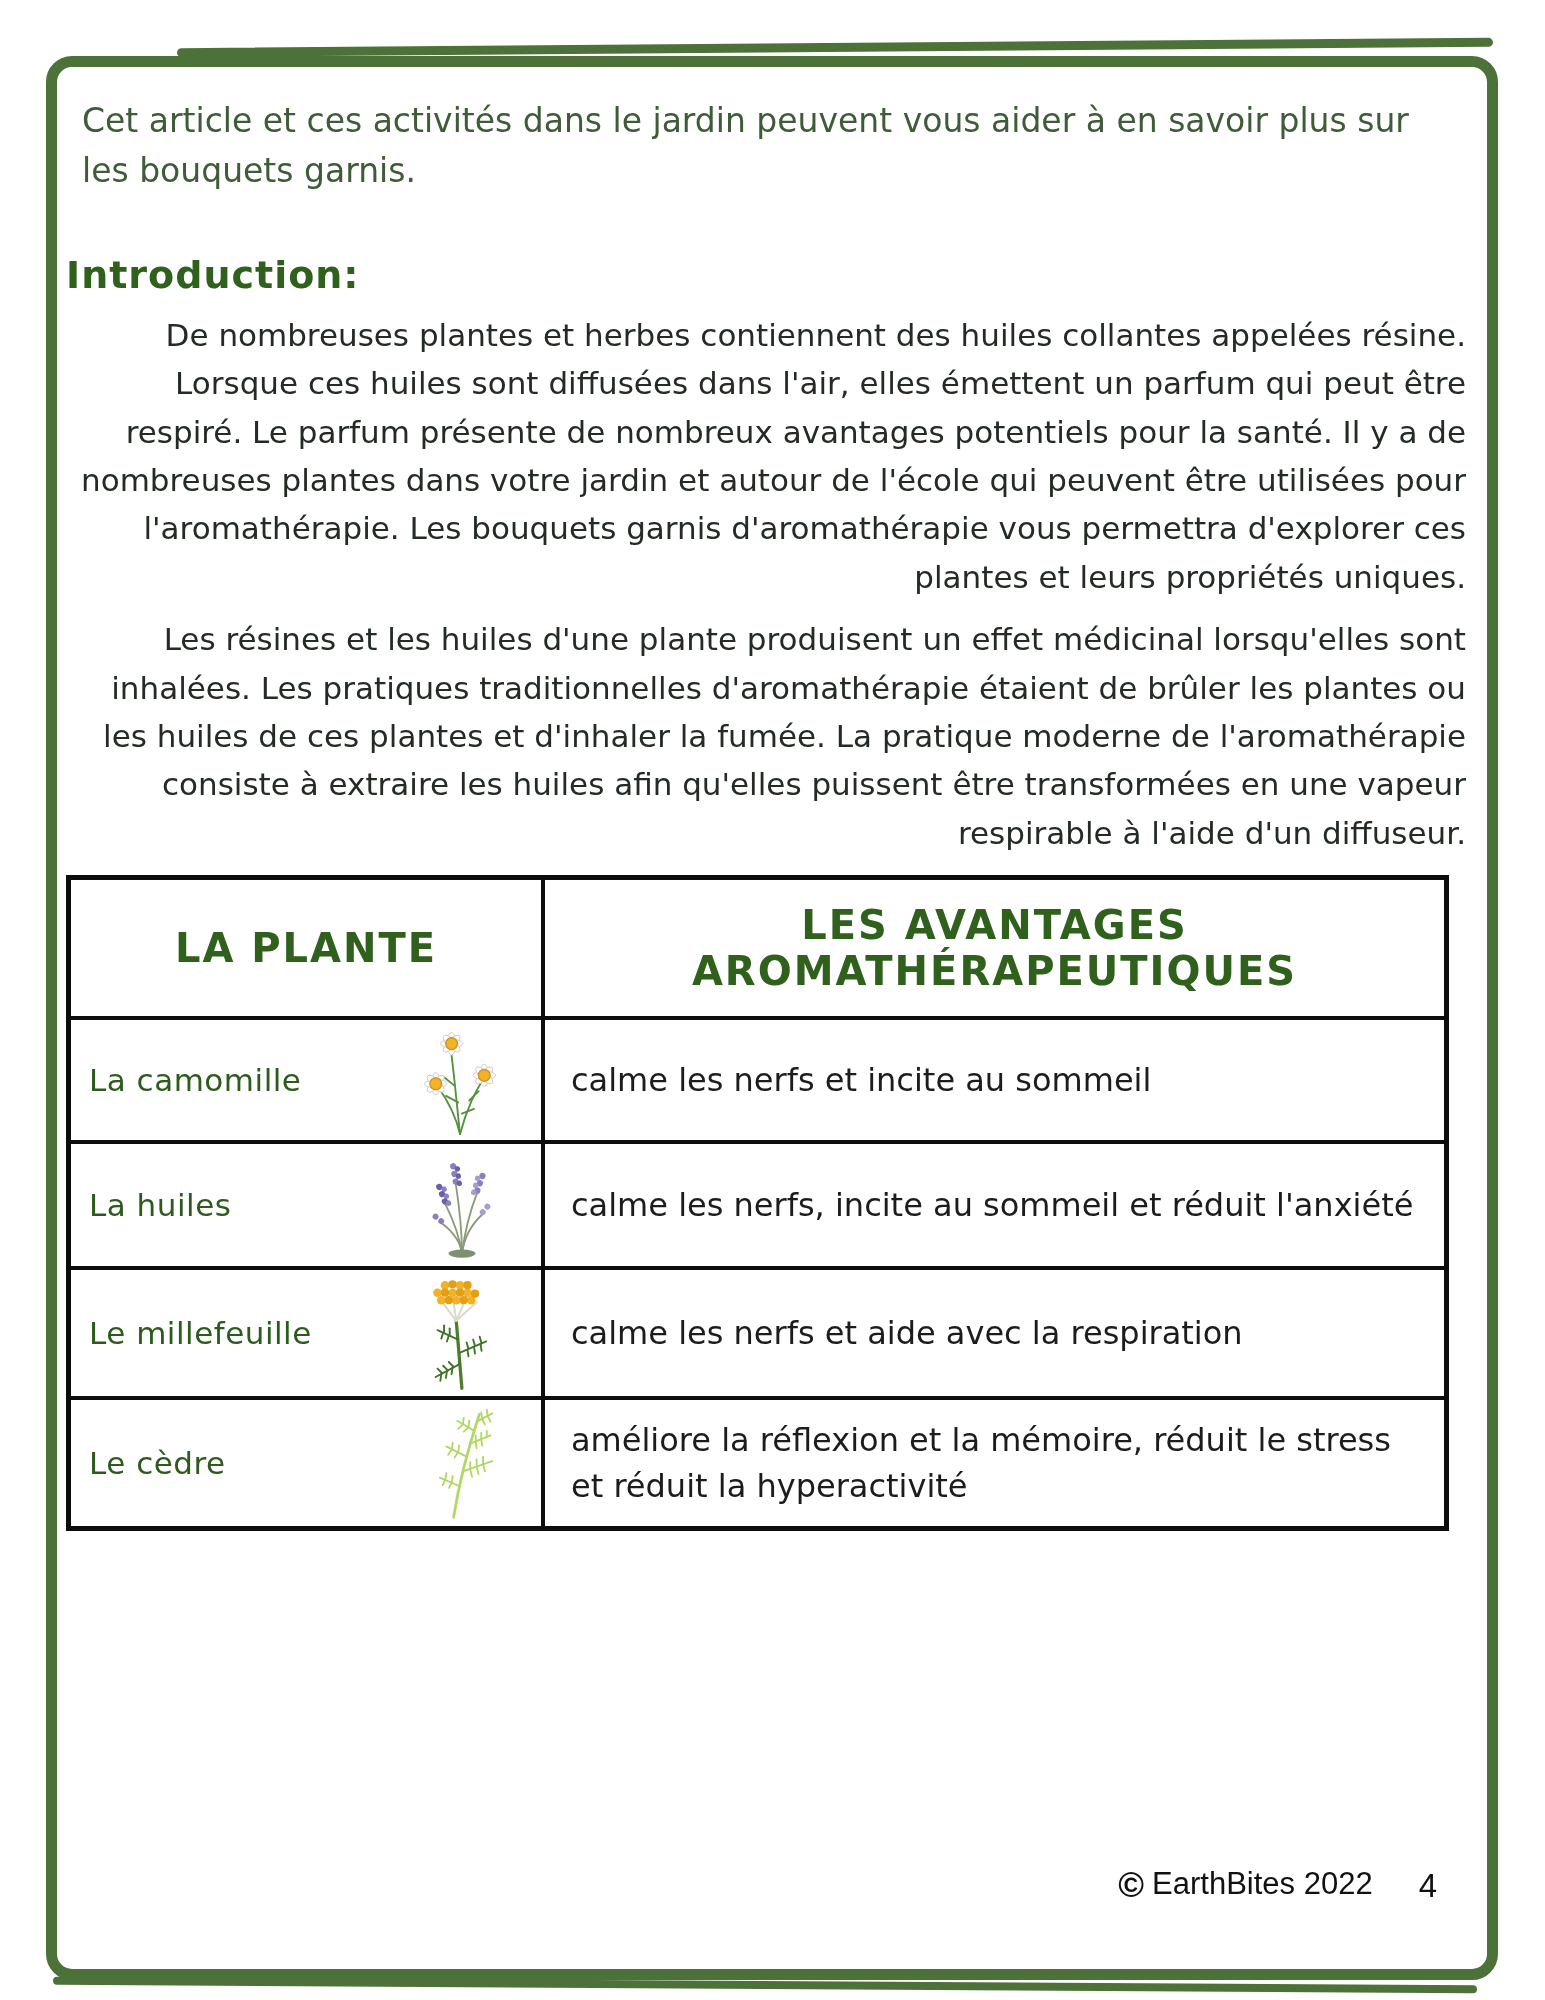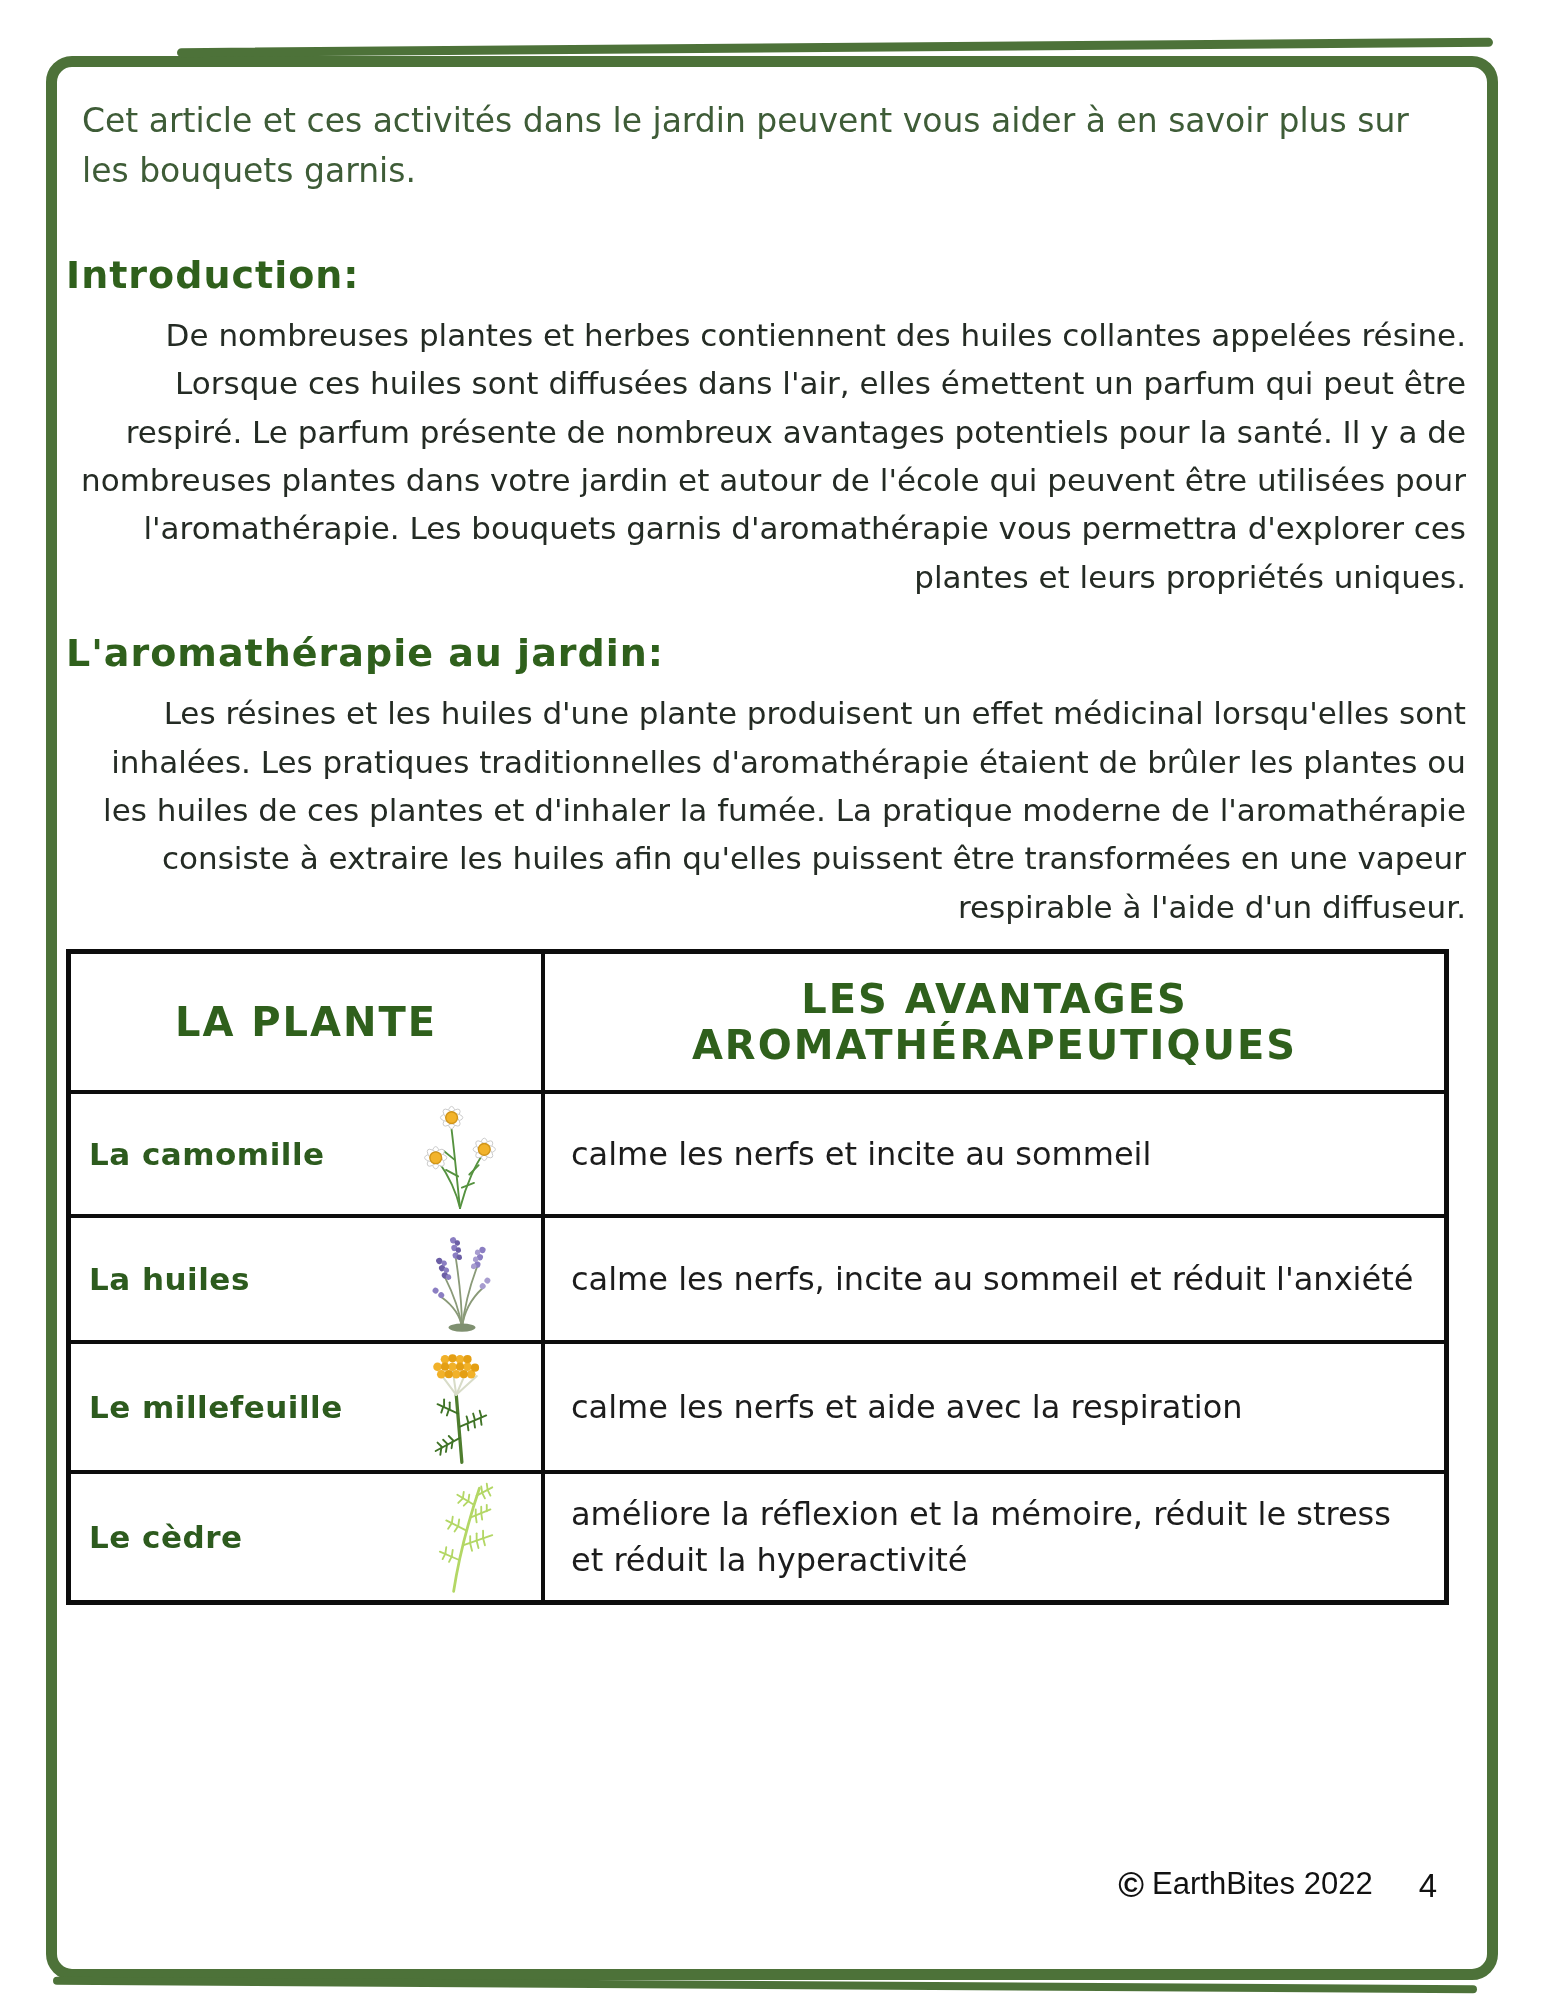--- a/index.html
+++ b/index.html
@@ -62,21 +62,21 @@
   }
   .plants-table th,.plants-table td{border:4px solid var(--table-border);}
   .plants-table th{
     text-align:center;padding:22px 18px;font-size:40px;font-weight:bold;
     letter-spacing:2px;color:var(--section-green);height:36px;
   }
   th.col-plant{width:434px;}
   td.plant-cell{padding:4px 12px 4px 18px;}
   .plant-wrap{display:flex;align-items:center;justify-content:space-between;}
   .plant-name{
-    font-size:31px;font-weight:bold;letter-spacing:0.5px;color:var(--heading-green);
+    font-size:31px;font-weight:normal;letter-spacing:0.5px;color:var(--heading-green);
     white-space:nowrap;
   }
   .plant-art{flex:0 0 auto;margin-right:22px;}
   td.benefit-cell{
     padding:14px 26px;font-size:32px;line-height:1.45;color:var(--benefit-text);
     vertical-align:middle;
   }
 
   .footer{
     position:absolute;right:108px;top:1866px;display:flex;align-items:baseline;gap:46px;
@@ -93,21 +93,20 @@
   <div class="frame"></div>
 
   <div class="content">
 
     <p class="lead">Cet article et ces activités dans le jardin peuvent vous aider à en savoir plus sur les bouquets garnis.</p>
 
 
     <h3 class="section-h">Introduction:</h3>
     <p class="body-text">De nombreuses plantes et herbes contiennent des huiles collantes appelées résine. Lorsque ces huiles sont diffusées dans l'air, elles émettent un parfum qui peut être respiré. Le parfum présente de nombreux avantages potentiels pour la santé. Il y a de nombreuses plantes dans votre jardin et autour de l'école qui peuvent être utilisées pour l'aromathérapie. Les bouquets garnis d'aromathérapie vous permettra d'explorer ces plantes et leurs propriétés uniques.</p>
 
-    <h3 class="section-h second">L'aromathérapie au jardin:</h3>
     <p class="body-text">Les résines et les huiles d'une plante produisent un effet médicinal lorsqu'elles sont inhalées. Les pratiques traditionnelles d'aromathérapie étaient de brûler les plantes ou les huiles de ces plantes et d'inhaler la fumée. La pratique moderne de l'aromathérapie consiste à extraire les huiles afin qu'elles puissent être transformées en une vapeur respirable à l'aide d'un diffuseur.</p>
 
     <table class="plants-table">
       <thead>
         <tr>
           <th class="col-plant">LA PLANTE</th>
           <th class="col-benefits">LES AVANTAGES AROMATHÉRAPEUTIQUES</th>
         </tr>
       </thead>
       <tbody>

